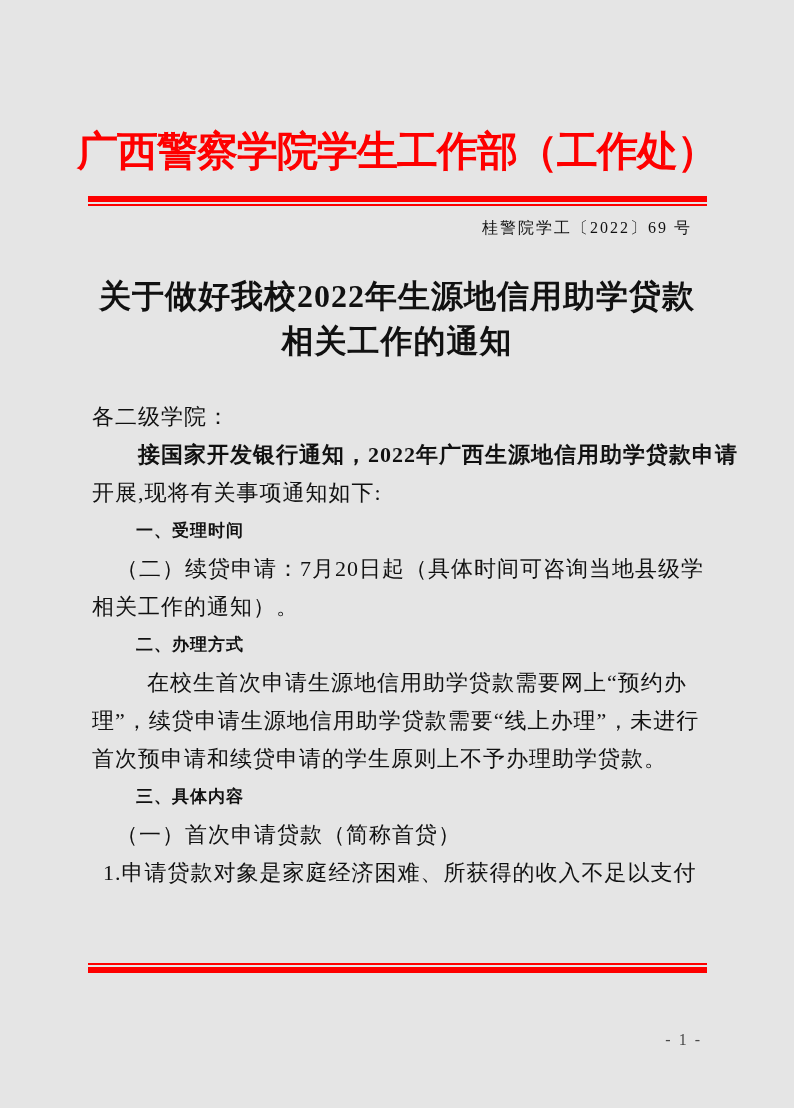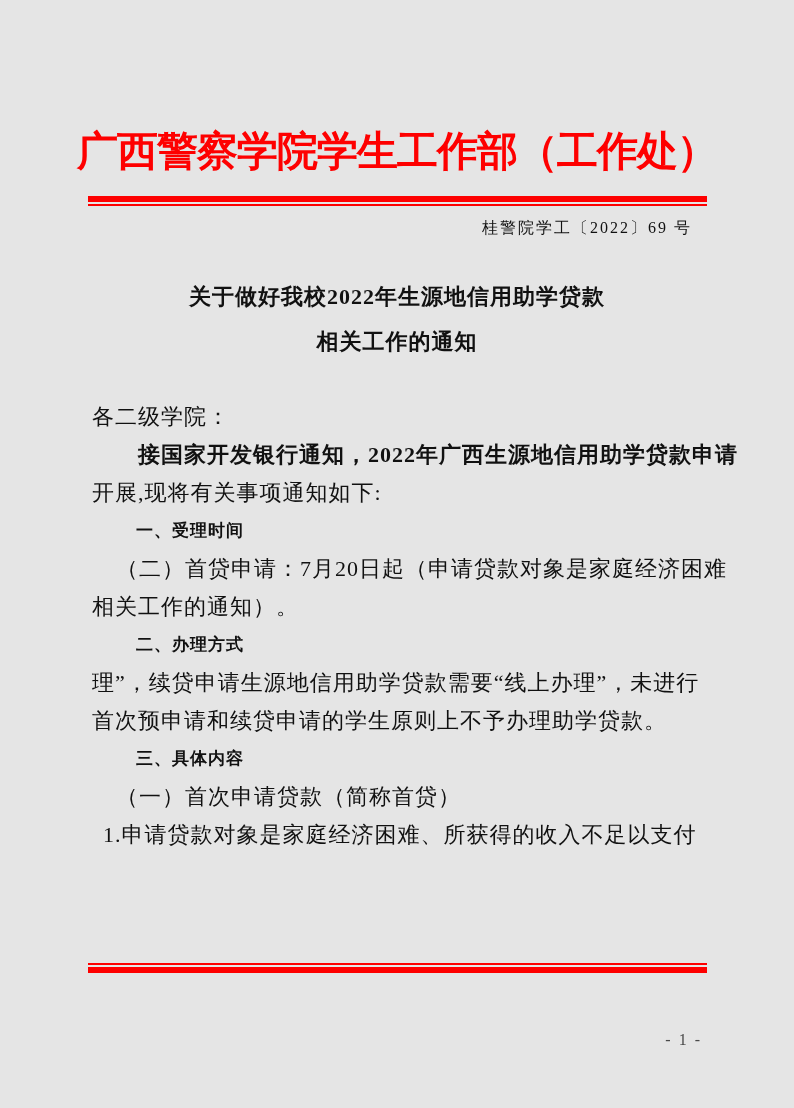--- a/index.html
+++ b/index.html
@@ -42,21 +42,21 @@
     letter-spacing: 2px;
     white-space: nowrap;
   }
   .doc-title {
     position: absolute;
     top: 274px;
     left: 0;
     width: 100%;
     margin: 0;
     text-align: center;
-    font-size: 22px;
+    font-size: 32px;
     font-weight: bold;
     line-height: 45px;
     letter-spacing: 1px;
   }
   .body-block {
     position: absolute;
     top: 398px;
     left: 92px;
     width: 618px;
     font-size: 22px;
@@ -99,23 +99,24 @@
   <h1 class="doc-title">
     <div>关于做好我校2022年生源地信用助学贷款</div>
     <div>相关工作的通知</div>
   </h1>
 
   <div class="body-block">
       <div class="body-line" style="padding-left: 0px;">各二级学院：</div>
       <div class="body-line" style="padding-left: 46px; font-weight: bold;">接国家开发银行通知，2022年广西生源地信用助学贷款申请</div>
       <div class="body-line" style="padding-left: 0px;">开展,现将有关事项通知如下:</div>
       <div class="body-line heading" style="padding-left: 44px;">一、受理时间</div>
-      <div class="body-line" style="padding-left: 24px;">（二）首贷申请：7月20日起（申请贷款对象是家庭经济困难</div>
+      <div class="body-line" style="padding-left: 24px;">（二）续贷申请：7月20日起（具体时间可咨询当地县级学</div>
       <div class="body-line" style="padding-left: 0px;">相关工作的通知）。</div>
       <div class="body-line heading" style="padding-left: 44px;">二、办理方式</div>
+      <div class="body-line" style="padding-left: 55px;">在校生首次申请生源地信用助学贷款需要网上“预约办</div>
       <div class="body-line" style="padding-left: 0px;">理”，续贷申请生源地信用助学贷款需要“线上办理”，未进行</div>
       <div class="body-line" style="padding-left: 0px;">首次预申请和续贷申请的学生原则上不予办理助学贷款。</div>
       <div class="body-line heading" style="padding-left: 44px;">三、具体内容</div>
       <div class="body-line" style="padding-left: 24px;">（一）首次申请贷款（简称首贷）</div>
       <div class="body-line" style="padding-left: 11px;">1.申请贷款对象是家庭经济困难、所获得的收入不足以支付</div>
     </div>
 
   <div class="rule rule-bottom">
     <div class="rule-thin"></div>
     <div class="rule-thick"></div>

